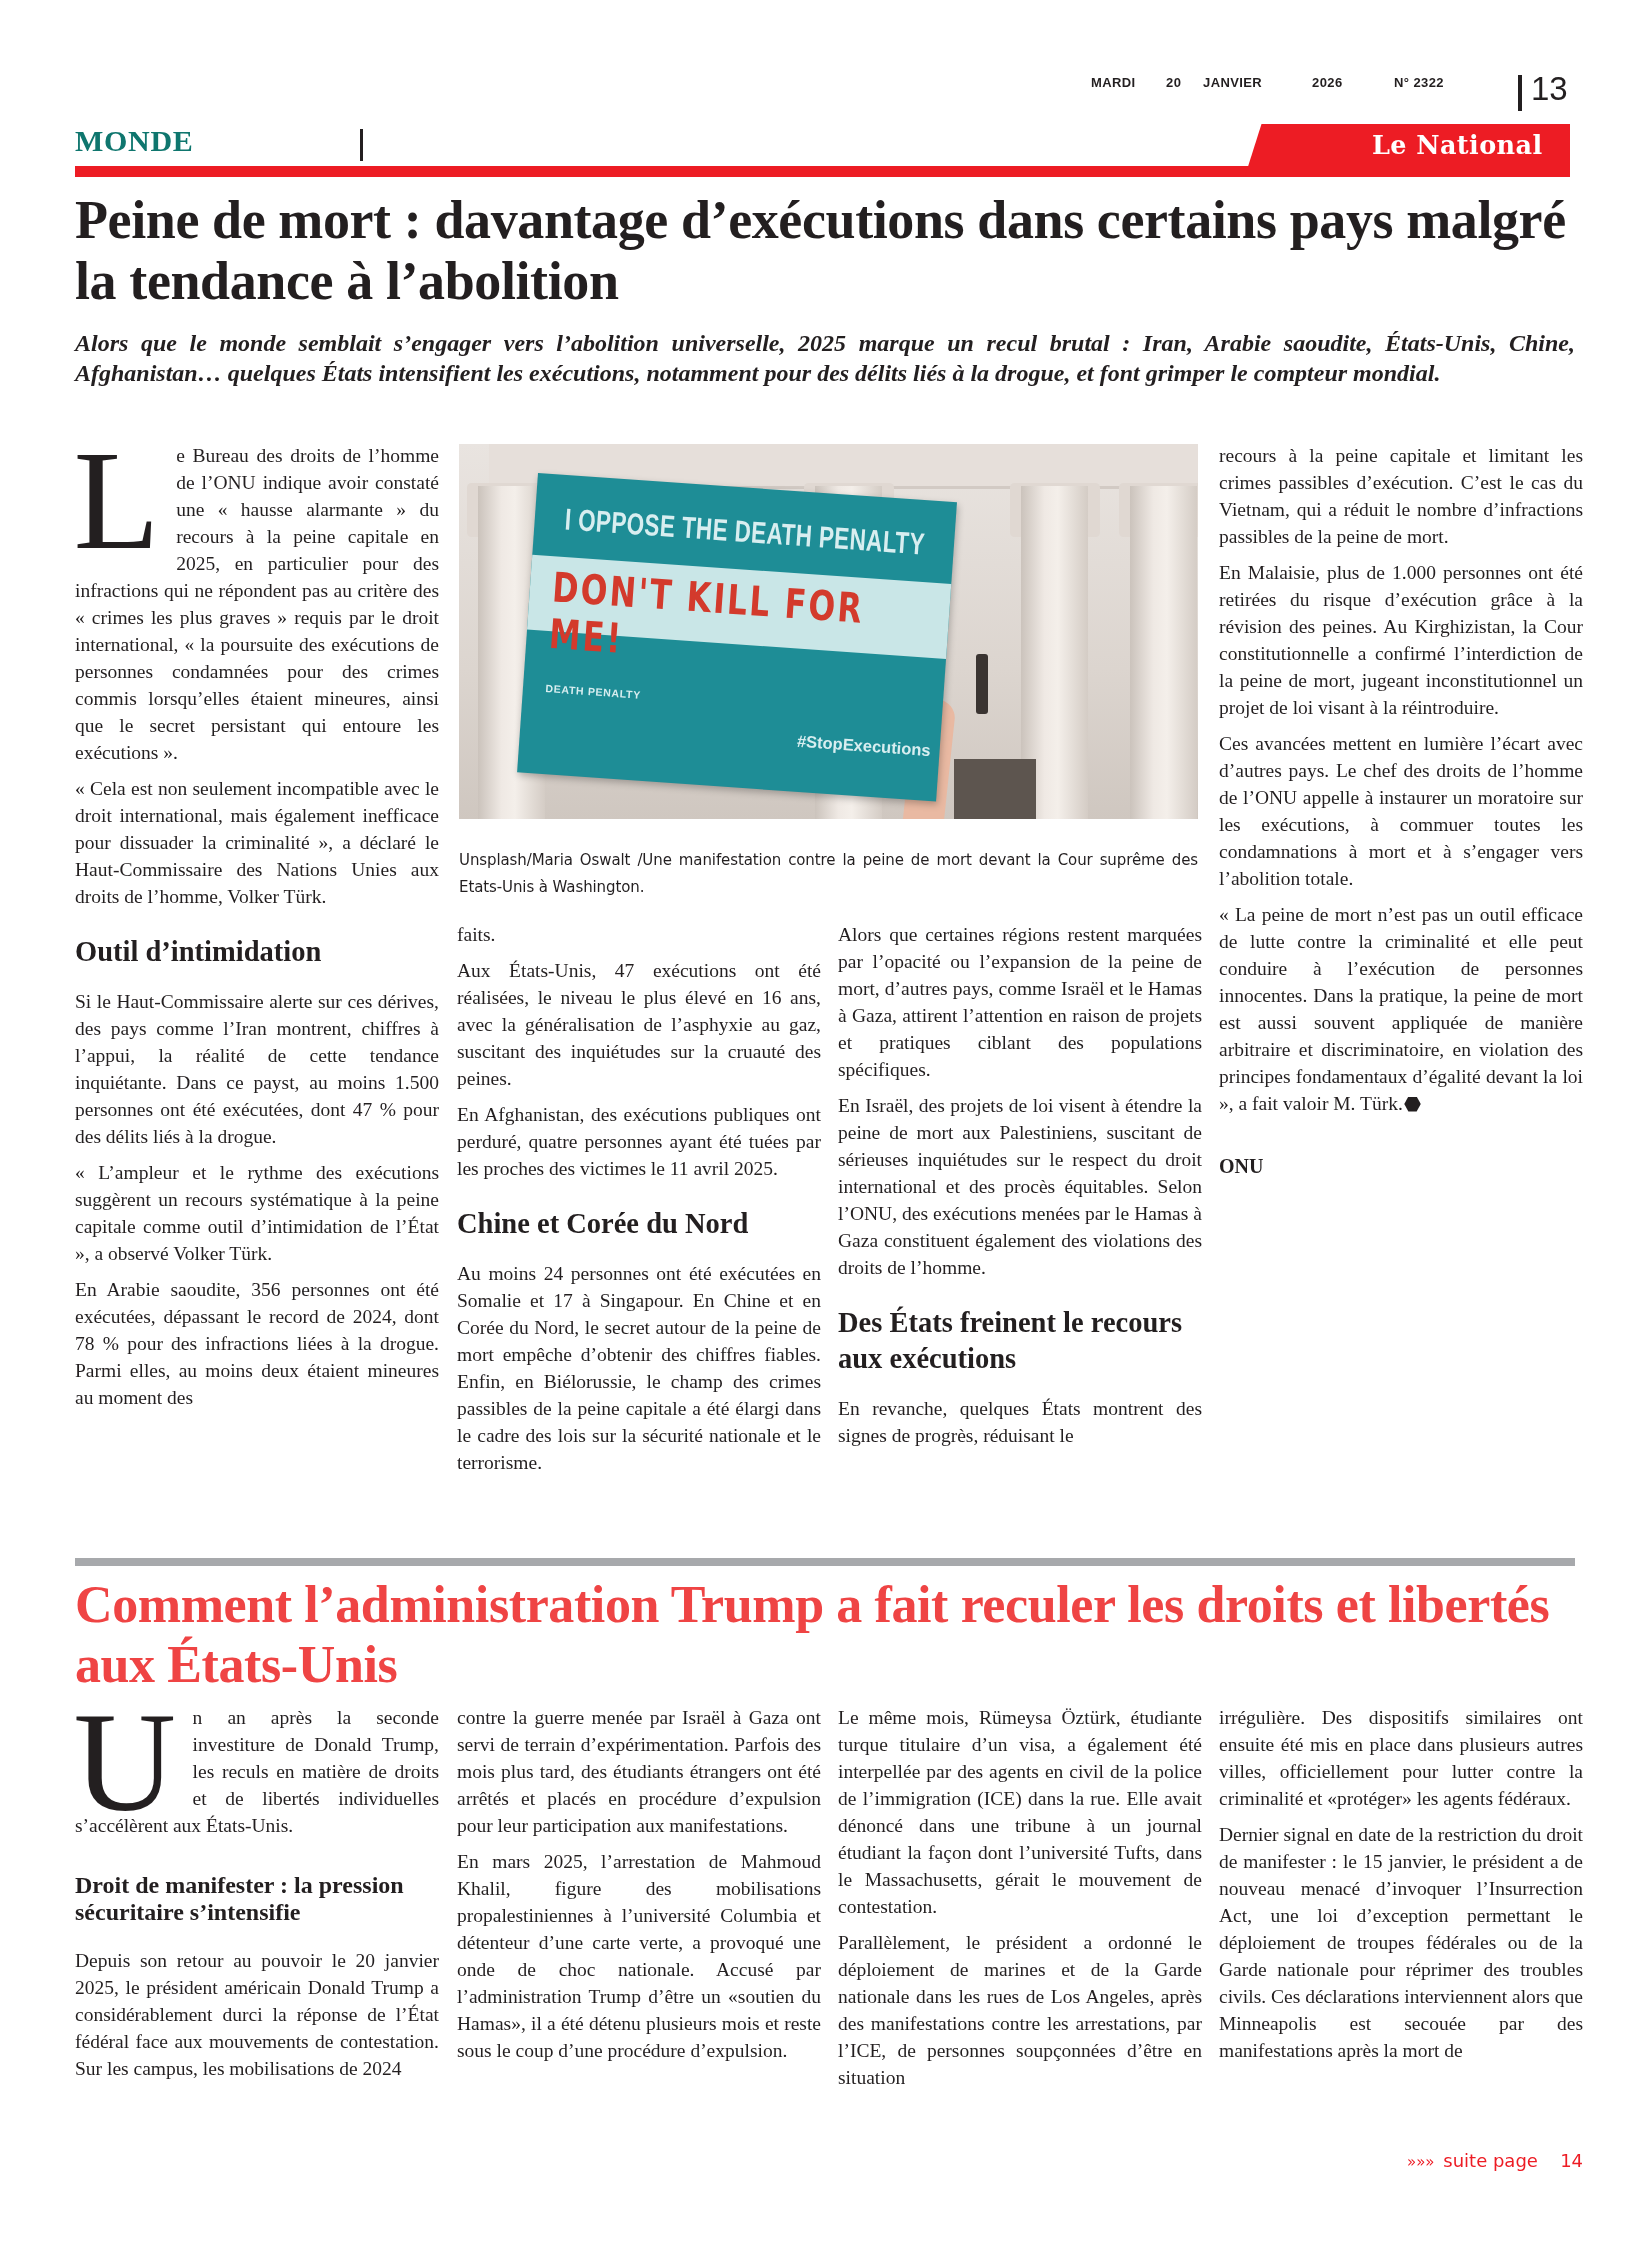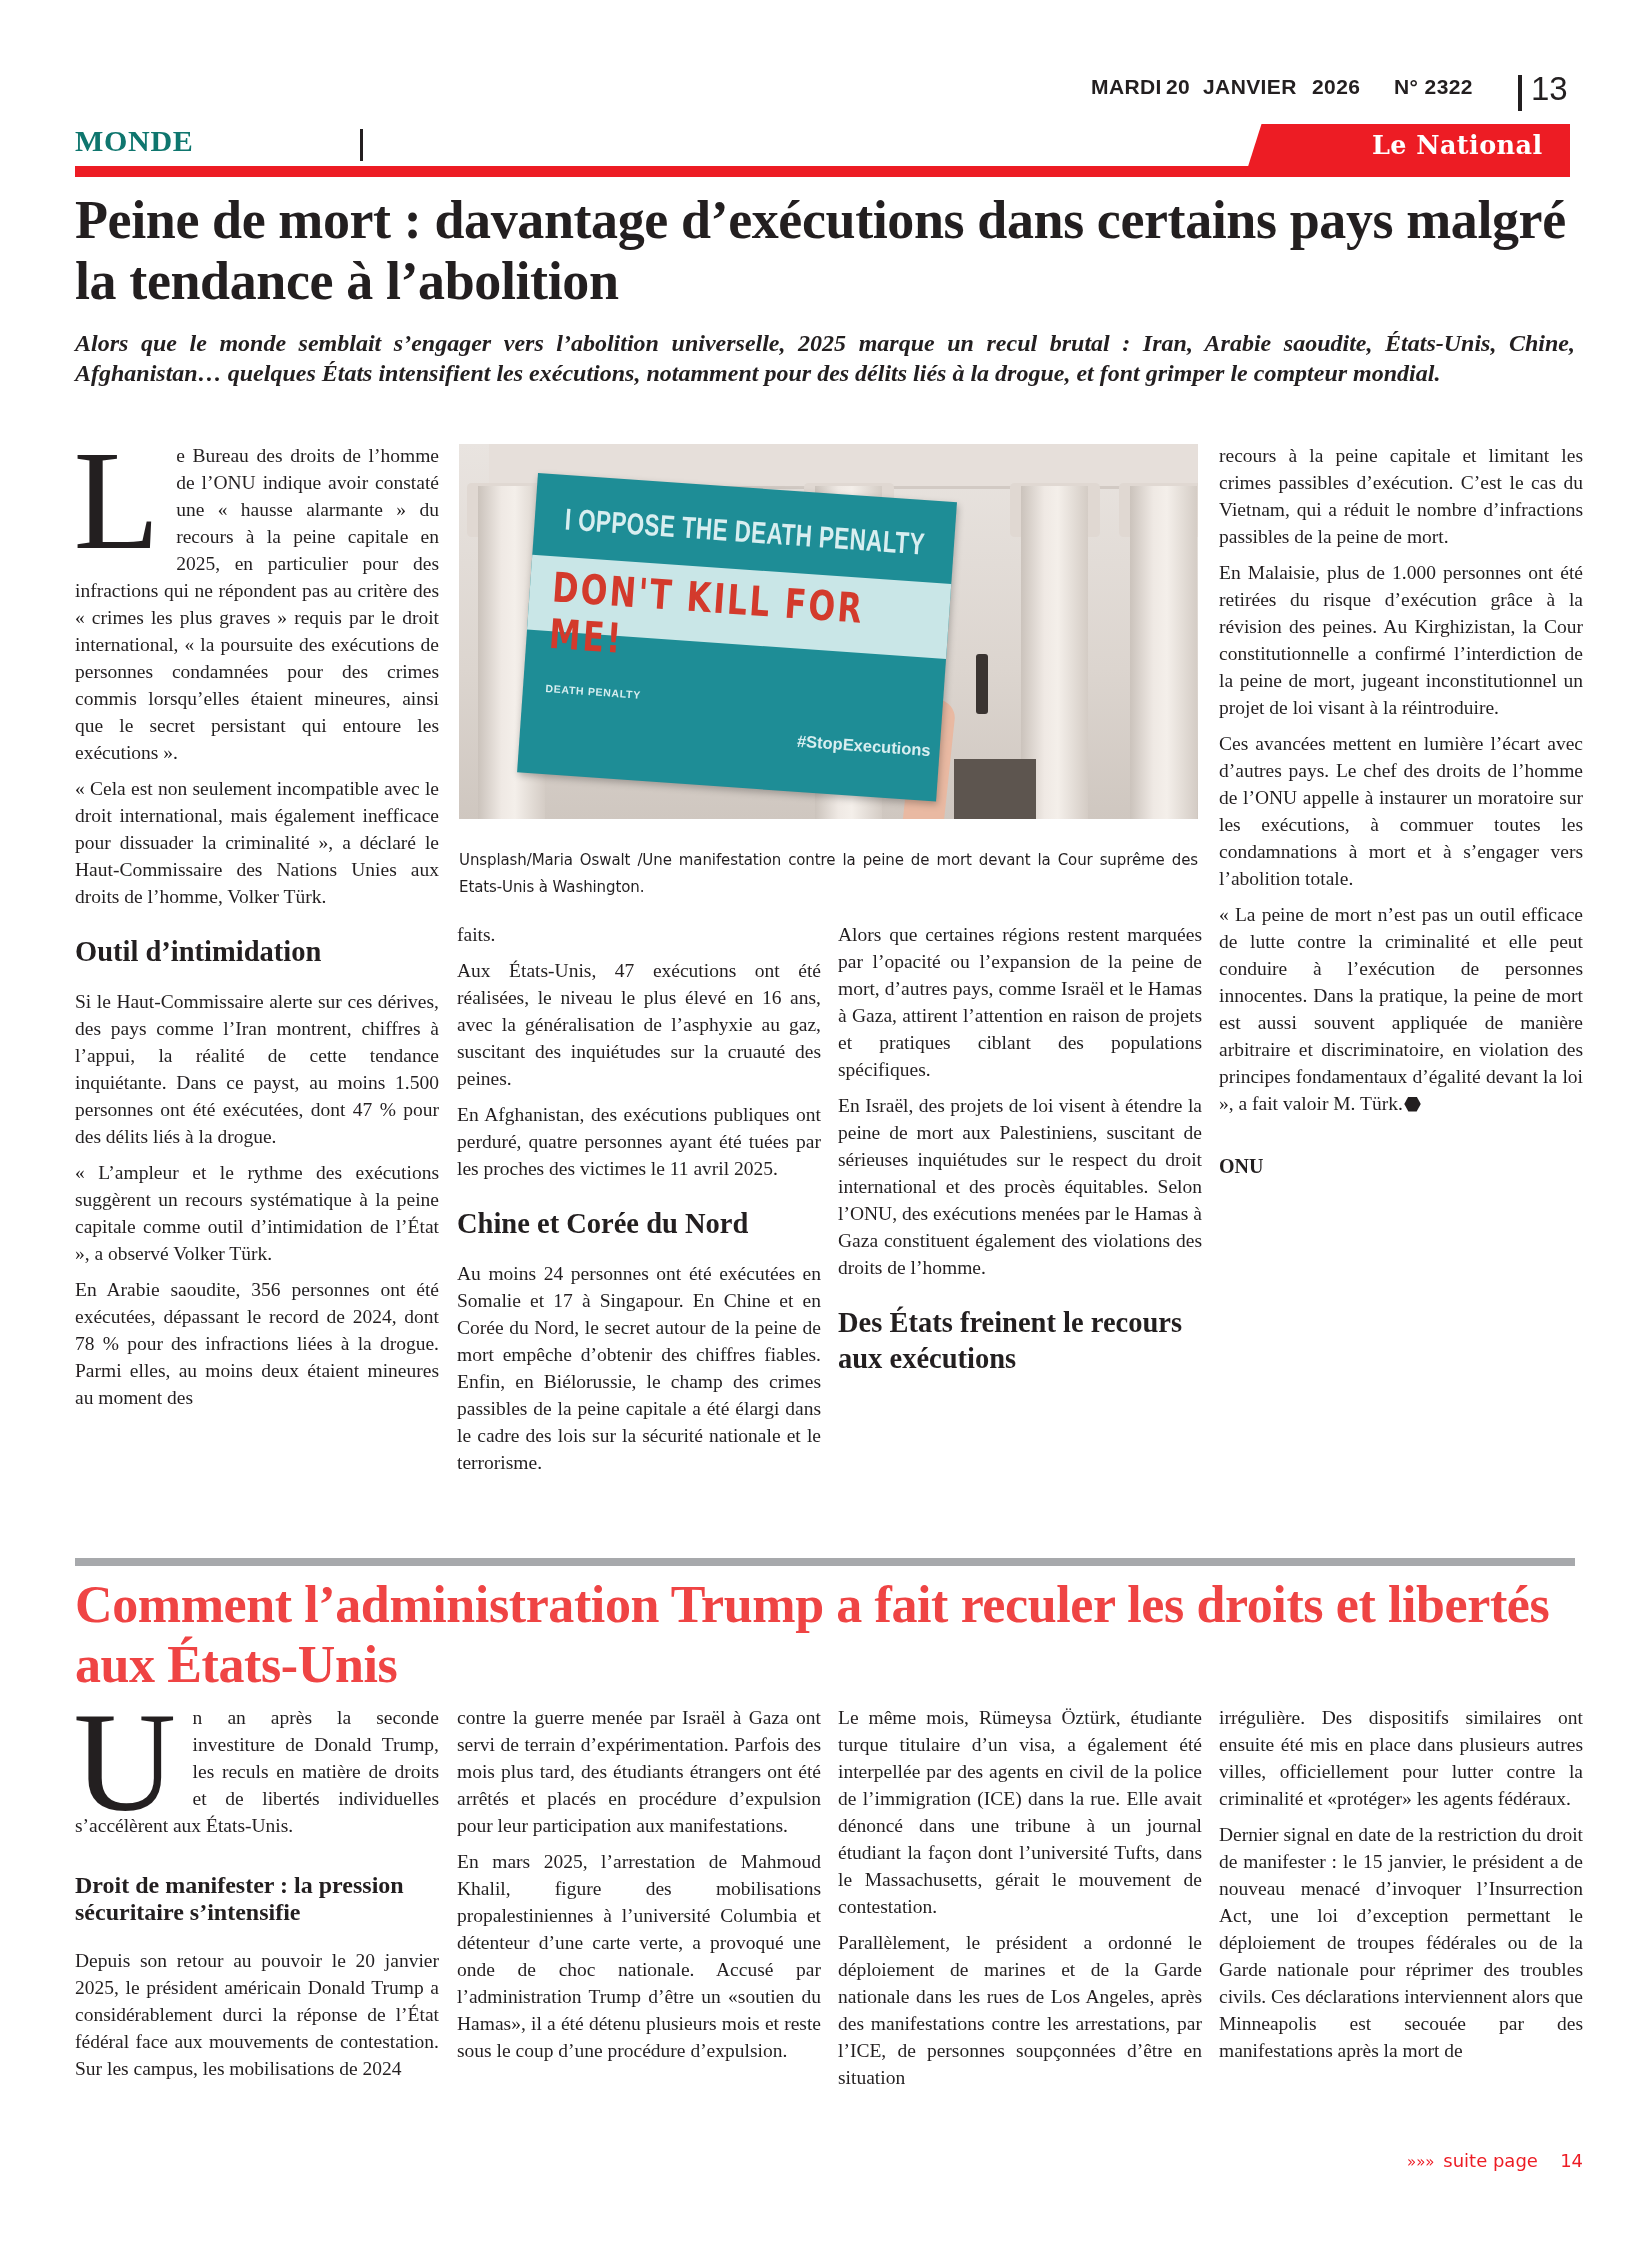--- a/index.html
+++ b/index.html
@@ -3,21 +3,21 @@
 <meta charset="utf-8">
 <style>
   * { box-sizing: border-box; margin: 0; padding: 0; }
   html, body { width: 1650px; height: 2250px; background: #ffffff; overflow: hidden; }
   body { position: relative; font-family: "Liberation Serif", "DejaVu Serif", serif; color: #231f20; }
 
   
   .masthead-info {
     position: absolute; top: 75px; left: 1091px;
     font-family: "Liberation Sans", "DejaVu Sans", sans-serif;
-    font-weight: bold; font-size: 21px; letter-spacing: 0.4px; color: #231f20;
+    font-weight: bold; font-size: 13px; letter-spacing: 0.4px; color: #231f20;
     display: flex; gap: 0; align-items: baseline;
   }
   .masthead-info .day { width: 75px; }
   .masthead-info .date { width: 37px; }
   .masthead-info .month { width: 109px; }
   .masthead-info .year { width: 82px; }
   .masthead-info .issue { width: 82px; }
   .page-num-sep { position: absolute; left: 1518px; top: 75px; width: 3.7px; height: 36px; background: #231f20; }
   .page-num {
     position: absolute; left: 1531px; top: 70px;
@@ -183,20 +183,21 @@
   <p>Aux États-Unis, 47 exécutions ont été réalisées, le niveau le plus élevé en 16 ans, avec la généralisation de l’asphyxie au gaz, suscitant des inquiétudes sur la cruauté des peines.</p>
   <p>En Afghanistan, des exécutions publiques ont perduré, quatre personnes ayant été tuées par les proches des victimes le 11 avril 2025.</p>
   <h3>Chine et Corée du Nord</h3>
   <p>Au moins 24 personnes ont été exécutées en Somalie et 17 à Singapour. En Chine et en Corée du Nord, le secret autour de la peine de mort empêche d’obtenir des chiffres fiables. Enfin, en Biélorussie, le champ des crimes passibles de la peine capitale a été élargi dans le cadre des lois sur la sécurité nationale et le terrorisme.</p>
 </div>
 
 <div class="col c3">
   <p>Alors que certaines régions restent marquées par l’opacité ou l’expansion de la peine de mort, d’autres pays, comme Israël et le Hamas à Gaza, attirent l’attention en raison de projets et pratiques ciblant des populations spécifiques.</p>
   <p>En Israël, des projets de loi visent à étendre la peine de mort aux Palestiniens, suscitant de sérieuses inquiétudes sur le respect du droit international et des procès équitables. Selon l’ONU, des exécutions menées par le Hamas à Gaza constituent également des violations des droits de l’homme.</p>
   <h3>Des États freinent le recours aux exécutions</h3>
+  <p>En revanche, quelques États montrent des signes de progrès, réduisant le</p>
 </div>
 
 <div class="col c4">
   <p>recours à la peine capitale et limitant les crimes passibles d’exécution. C’est le cas du Vietnam, qui a réduit le nombre d’infractions passibles de la peine de mort.</p>
   <p>En Malaisie, plus de 1.000 personnes ont été retirées du risque d’exécution grâce à la révision des peines. Au Kirghizistan, la Cour constitutionnelle a confirmé l’interdiction de la peine de mort, jugeant inconstitutionnel un projet de loi visant à la réintroduire.</p>
   <p>Ces avancées mettent en lumière l’écart avec d’autres pays. Le chef des droits de l’homme de l’ONU appelle à instaurer un moratoire sur les exécutions, à commuer toutes les condamnations à mort et à s’engager vers l’abolition totale.</p>
   <p><span>« La peine de mort n’est pas un outil efficace de lutte contre la criminalité et elle peut conduire à l’exécution de personnes innocentes. Dans la pratique, la peine de mort est aussi souvent appliquée de manière arbitraire et discriminatoire, en violation des principes fondamentaux d’égalité devant la loi », a fait valoir M. Türk.</span><span class="end-mark"></span></p>
   <span class="byline">ONU</span>
 </div>
 

